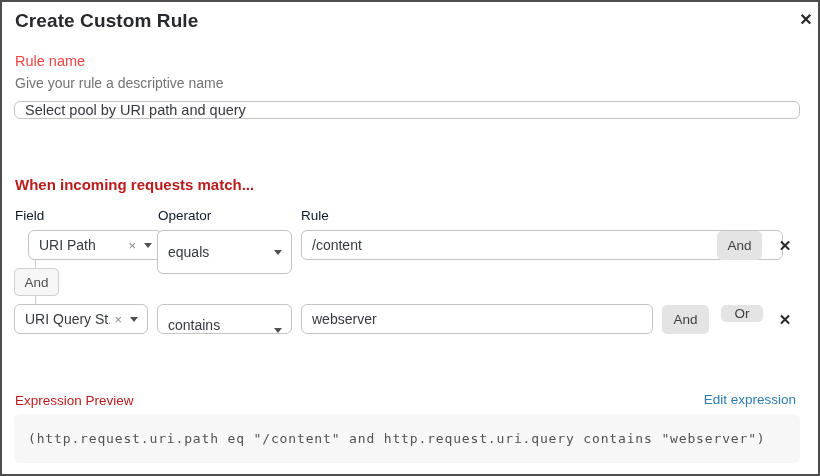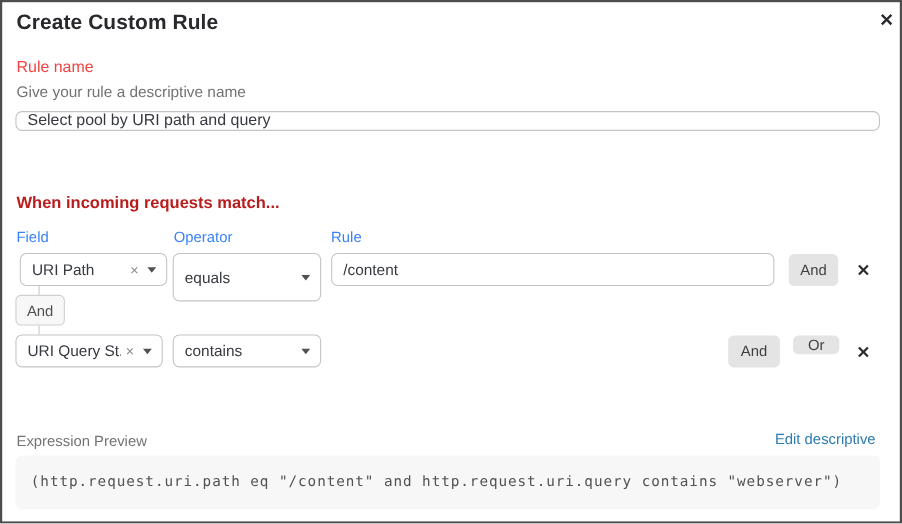--- a/index.html
+++ b/index.html
@@ -54,21 +54,21 @@
     outline: none;
   }
 
   .section-heading {
     font-size: 15px;
     font-weight: 700;
     color: #b91c1c;
   }
   .col-label {
     font-size: 13.5px;
-    color: #3b82f6;
+    color: #0f172a;
   }
 
   .select-box {
     display: flex;
     align-items: center;
     border: 1px solid #c4c4c4;
     border-radius: 6px;
     background: #fff;
     padding: 0 9px 0 10px;
     font-size: 14px;
@@ -118,21 +118,21 @@
   }
   .connector-badge {
     display: flex; align-items: center; justify-content: center;
     background: #f7f7f7;
     border: 1px solid #cfcfcf;
     border-radius: 5px;
     font-size: 13.5px;
     color: #4f4f4f;
   }
 
-  .expr-label { font-size: 13.5px; color: #737373; }
+  .expr-label { font-size: 13.5px; color: #b91c1c; }
   .edit-link {
     font-size: 13.5px;
     color: #2c7cb0;
     text-decoration: none;
     cursor: pointer;
   }
   .code-block {
     background: #f7f7f7;
     border-radius: 6px;
     display: flex;
@@ -158,50 +158,51 @@
   <div class="abs field-label" style="left:13px; top:51px;">Rule name</div>
   <div class="abs helper-text" style="left:13px; top:73px;">Give your rule a descriptive name</div>
   <input class="abs text-input" style="left: 12px; top: 99px; width: 786px; height: 18px;" value="Select pool by URI path and query">
 
   <div class="abs section-heading" style="left:13px; top:174px;">When incoming requests match...</div>
 
   <div class="abs col-label" style="left:13px; top:206px;">Field</div>
   <div class="abs col-label" style="left:156px; top:206px;">Operator</div>
   <div class="abs col-label" style="left:299px; top:206px;">Rule</div>
 
-  <div class="abs select-box" style="left:16px; top:228px; width:134px; height:30px;">
+  <div class="abs select-box" style="left:26px; top:228px; width:134px; height:30px;">
     <span class="sel-text">URI Path</span>
     <span class="clear-x">×</span>
     <span class="chevron"></span>
   </div>
   <div class="abs select-box" style="left:155px; top:228px; width:135px; height:44px;">
     <span class="sel-text">equals</span>
     <span class="chevron"></span>
   </div>
-  <input class="abs text-input" style="left: 299px; top: 228px; width: 403px; height: 30px; font-size: 14px;" value="/content">
+  <input class="abs text-input" style="left: 299px; top: 228px; width: 482px; height: 30px; font-size: 14px;" value="/content">
   <button class="abs gray-btn" style="left:715px; top:229px; width:45px; height:29px;">And</button>
   <button class="abs row-delete" style="left:771px; top:232px; width:24px; height:24px;">✕</button>
 
   <div class="abs connector-line" style="left:33px; top:258px; height:8px;"></div>
   <div class="abs connector-badge" style="left:12px; top:266px; width:45px; height:28px;">And</div>
   <div class="abs connector-line" style="left:33px; top:294px; height:8px;"></div>
 
   <div class="abs select-box" style="left:12px; top:302px; width:134px; height:30px;">
     <span class="sel-text">URI Query St...</span>
     <span class="clear-x">×</span>
     <span class="chevron"></span>
   </div>
-  <div class="abs select-box" style="left:155px; top:302px; width:135px; height:30px;">
+  <div class="abs select-box" style="left:155px; top:302px; width:135px; height:30px;align-items:flex-end;">
     <span class="sel-text">contains</span>
     <span class="chevron"></span>
   </div>
+  <input class="abs text-input" style="left: 299px; top: 302px; width: 352px; height: 30px; font-size: 14px;" value="webserver">
   <button class="abs gray-btn" style="left:660px; top:303px; width:47px; height:29px;">And</button>
   <button class="abs gray-btn" style="left:719px; top:303px; width:42px; height:17px;">Or</button>
   <button class="abs row-delete" style="left:771px; top:306px; width:24px; height:24px;">✕</button>
 
   <div class="abs expr-label" style="left:13px; top:391px;">Expression Preview</div>
-  <a class="abs edit-link" style="top:390px; right:22px;">Edit descriptive</a>
+  <a class="abs edit-link" style="top:390px; right:22px;">Edit expression</a>
 
   <div class="abs code-block" style="left:12px; top:412px; width:786px; height:49px;">
     <span class="code-text">(http.request.uri.path eq "/content" and http.request.uri.query contains "webserver")</span>
   </div>
 
 </div>
 
 </body></html>

